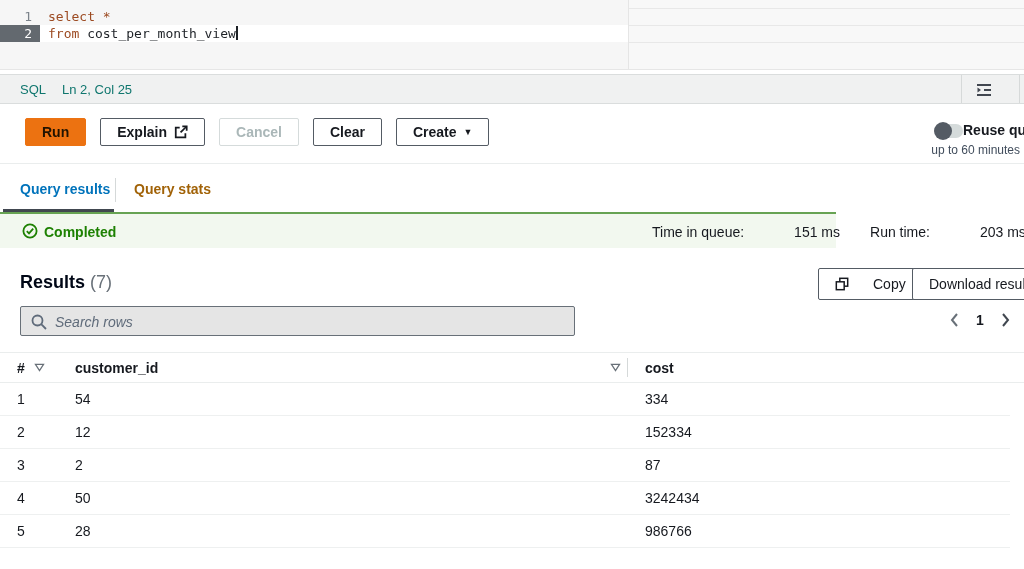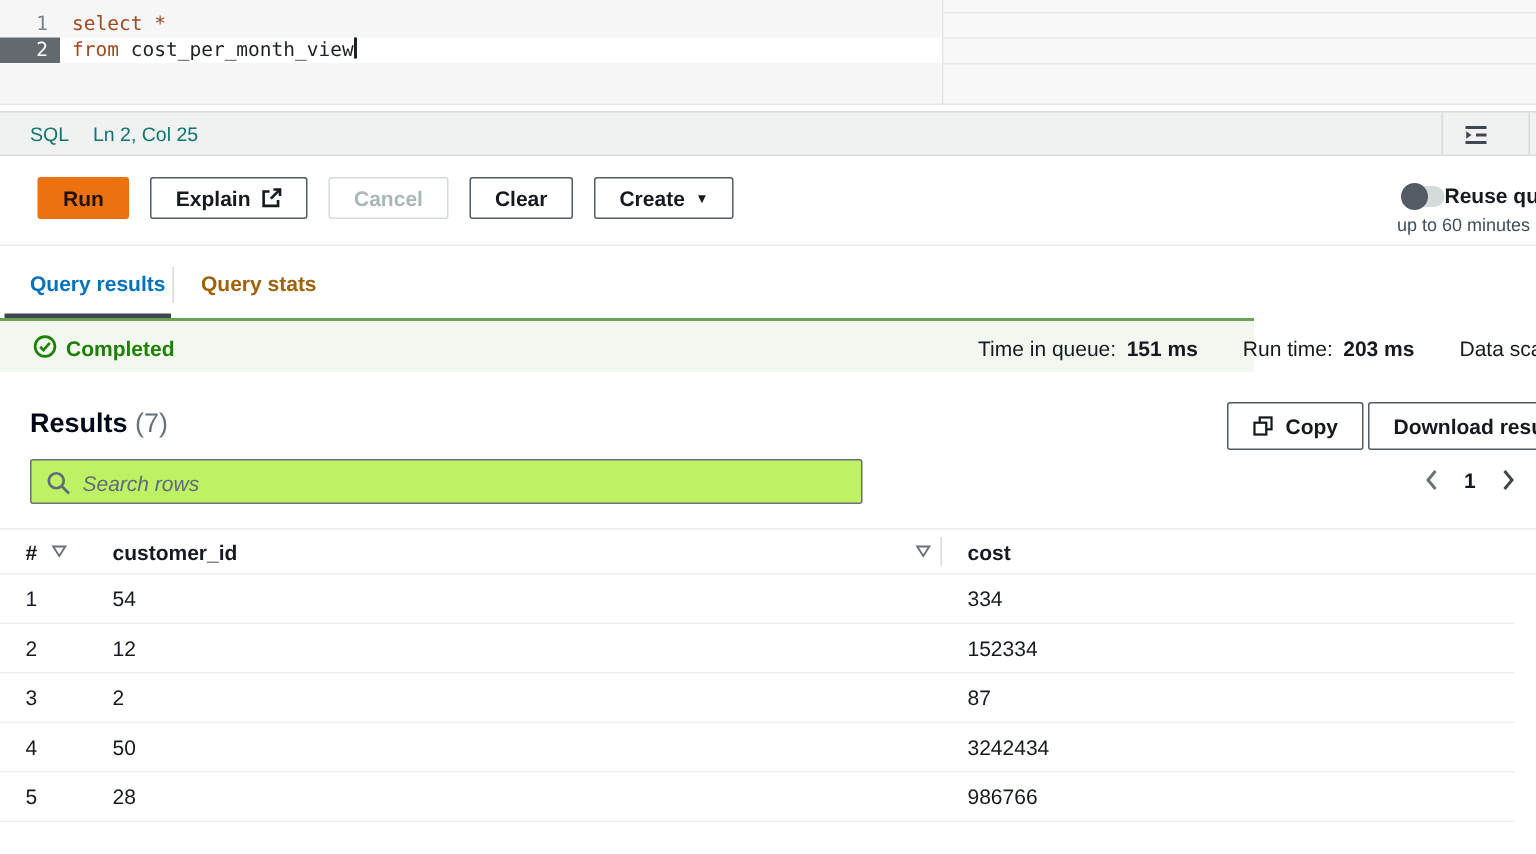--- a/index.html
+++ b/index.html
@@ -52,33 +52,33 @@
   .tab2{left:134px;color:#a16207;}
   .tab-sep{left:115px;top:178px;width:0;height:24px;border-left:1px solid #d5d9d9;}
   .tab-underline{left:3px;top:209px;width:111px;height:3px;background:#414750;}
 
   
   .banner{left:0;top:212px;width:836px;height:36px;background:#f2f8ef;border-top:2px solid #67a353;box-sizing:border-box;}
   .banner .check{position:absolute;left:22px;top:9px;width:16px;height:16px;}
   .banner .status{position:absolute;left:44px;top:10px;font-size:14px;font-weight:bold;color:#1d8102;}
   .banner .stats{position:absolute;left:652px;top:10px;display:flex;gap:30px;font-size:14px;color:#16191f;white-space:nowrap;}
   .stat{display:flex;gap:7px;}
-  .stat b{font-weight:bold;}
+  .stat b{font-weight:normal;margin-left:43px;}
 
   
   .results-title{left:20px;top:272px;font-size:18px;font-weight:bold;color:#000716;}
   .results-count{font-weight:normal;color:#687078;}
   .act-btn{position:absolute;top:268px;height:32px;line-height:30px;padding:0 16px;border:1px solid #545b64;
-           border-radius:2px;background:#fff;font-size:14px;font-weight:bold;color:#16191f;
-           display:flex;align-items:center;gap:8px;box-sizing:border-box;cursor:pointer;white-space:nowrap;}
+           border-radius:2px;background:#fff;font-size:14px;font-weight:normal;color:#16191f;
+           display:flex;align-items:center;gap:24px;box-sizing:border-box;cursor:pointer;white-space:nowrap;}
   .copy-btn{left:818px;}
   .download-btn{left:912px;}
 
   
-  .search{left:20px;top:306px;width:555px;height:30px;border:1px solid #687078;border-radius:2px;background:#bef264;box-sizing:border-box;}
+  .search{left:20px;top:306px;width:555px;height:30px;border:1px solid #687078;border-radius:2px;background:#e5e5e5;box-sizing:border-box;}
   .search svg{position:absolute;left:9px;top:6px;}
   .search input{position:absolute;left:32px;top:1px;width:510px;height:26px;border:0;outline:none;
                 font-family:"Liberation Sans",sans-serif;font-size:14px;font-style:italic;color:#16191f;background:transparent;}
   .search input::placeholder{color:#5f6b7a;font-style:italic;}
   .pager{left:948px;top:312px;display:flex;gap:14px;align-items:center;font-size:14px;}
   .pager .page{font-weight:bold;color:#16191f;}
   .pg-chev{cursor:pointer;display:flex;}
 
   
   .thead{left:0;top:352px;width:1024px;height:31px;border-top:1px solid #eaeded;border-bottom:1px solid #eaeded;

